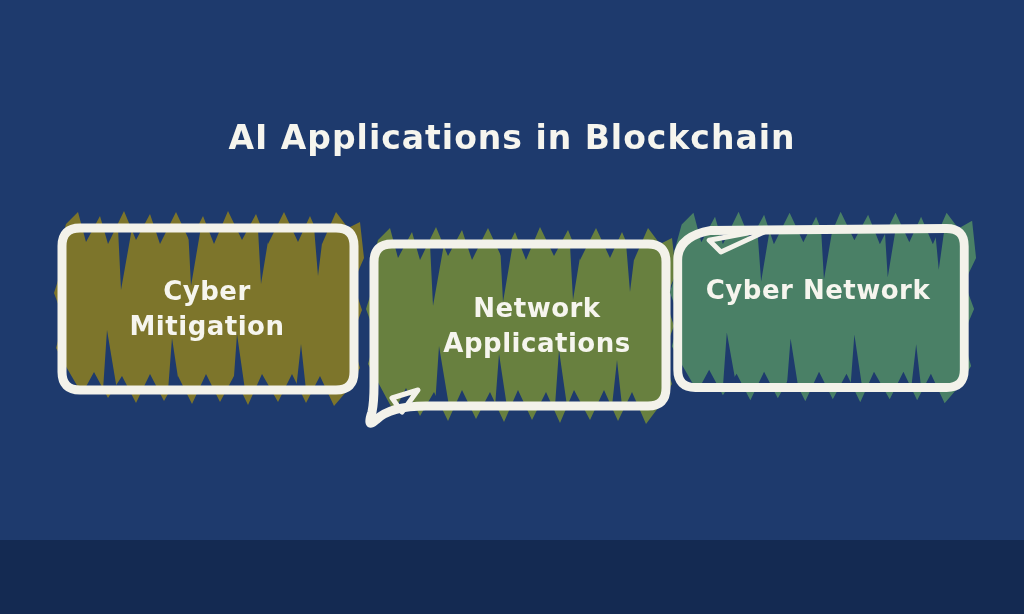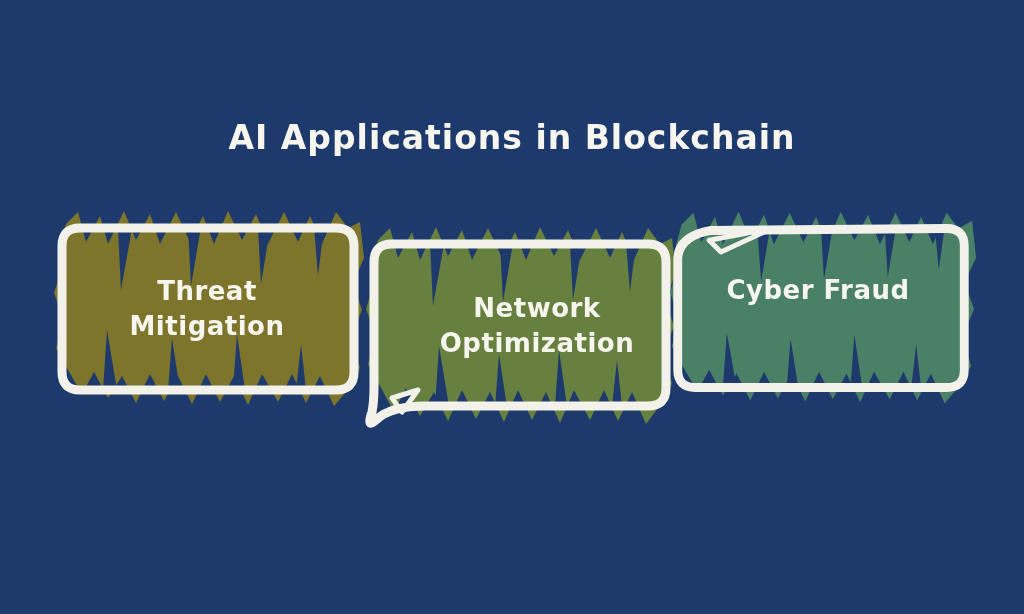--- a/index.html
+++ b/index.html
@@ -3,21 +3,21 @@
 <meta charset="utf-8">
 <style>
   html, body { margin: 0; padding: 0; }
   body {
     font-family: "DejaVu Sans", sans-serif;
     background: #142a52;
   }
   .stage {
     position: relative;
     width: 1024px;
-    height: 614px;
+    height: 540px;
     background: var(--background, #1e3a6d);
     overflow: hidden;
   }
   .title {
     position: absolute;
     top: 118px;
     left: 0;
     width: 100%;
     text-align: center;
     font-size: 33px;
@@ -70,50 +70,50 @@
       <path class="fill-0" d="M10 55 L18 26 L30 14 L38 44 L52 18 L60 46 L76 13 L88 42 L102 16 L112 46 L128 14 L142 44 L155 18 L166 46 L180 13 L194 42 L208 16 L220 46 L236 14 L250 44 L262 18 L274 46 L288 14 L300 30 L312 24
            L316 60 L305 85 L314 112 L303 140 L312 170
            L298 194 L286 208 L272 178 L258 205 L244 176 L230 204 L214 176 L200 207 L186 178 L172 204 L158 176 L144 206 L130 178 L116 203 L102 176 L88 205 L74 178 L60 200 L46 174 L34 196 L20 172
            L8 150 L16 122 L6 95 L14 70 Z"></path>
       <path class="notches" d="M70 30 L84 30 L73 92 Z  M140 29 L153 29 L143 88 Z  M210 31 L222 31 L213 86 Z  M266 29 L276 29 L270 78 Z
            M55 192 L69 192 L59 132 Z  M120 193 L132 193 L124 140 Z  M185 192 L197 192 L189 136 Z  M248 192 L258 192 L253 146 Z"></path>
       <path class="border" d="M32 30 H288 Q306 30 306 48 V174 Q306 192 288 192 H32 Q14 192 14 174 V48 Q14 30 32 30 Z"></path>
     </svg>
   </div>
   <div class="node-label label-1">
-    <div>Threat</div>
+    <div>Cyber</div>
     <div>Mitigation</div>
   </div>
 
   <div class="node" style="left:360px; top:214px; width:320px; height:220px;">
     <svg viewBox="0 0 320 220">
       <path class="fill-1" d="M10 55 L18 26 L30 14 L38 44 L52 18 L60 46 L76 13 L88 42 L102 16 L112 46 L128 14 L142 44 L155 18 L166 46 L180 13 L194 42 L208 16 L220 46 L236 14 L250 44 L262 18 L274 46 L288 14 L300 30 L312 24
            L316 60 L305 85 L314 112 L303 140 L312 170
            L298 194 L286 210 L272 178 L258 207 L244 176 L230 206 L214 176 L200 209 L186 178 L172 206 L158 176 L144 208 L130 178 L116 205 L102 176 L88 207 L74 178 L60 202 L46 174 L34 198 L20 172
            L8 150 L16 122 L6 95 L14 70 Z"></path>
       <path class="notches" d="M70 30 L84 30 L73 92 Z  M140 29 L153 29 L143 88 Z  M210 31 L222 31 L213 86 Z  M266 29 L276 29 L270 78 Z
            M75 192 L89 192 L79 132 Z  M135 193 L147 193 L139 140 Z  M195 192 L207 192 L199 136 Z  M252 192 L262 192 L257 146 Z"></path>
       <path class="border" d="M32 30 H288 Q306 30 306 48 V174 Q306 192 288 192 H66 Q30 192 16 206 Q6 215 12 198 Q14 188 14 172 V48 Q14 30 32 30 Z"></path>
       <path class="curl" d="M32 184 L58 176 L42 198 Z"></path>
     </svg>
   </div>
   <div class="node-label label-2">
     <div>Network</div>
-    <div>Optimization</div>
+    <div>Applications</div>
   </div>
 
   <div class="node" style="left:664px; top:199px; width:314px; height:216px;">
     <svg viewBox="0 0 320 220">
       <path class="fill-2" d="M10 55 L18 26 L30 14 L38 44 L52 18 L60 46 L76 13 L88 42 L102 16 L112 46 L128 14 L142 44 L155 18 L166 46 L180 13 L194 42 L208 16 L220 46 L236 14 L250 44 L262 18 L274 46 L288 14 L300 30 L314 22
            L318 60 L306 85 L316 112 L304 140 L313 170
            L298 194 L286 208 L272 178 L258 205 L244 176 L230 204 L214 176 L200 207 L186 178 L172 204 L158 176 L144 206 L130 178 L116 203 L102 176 L88 205 L74 178 L60 200 L46 174 L34 196 L20 172
            L8 150 L16 122 L6 95 L14 70 Z"></path>
       <path class="notches" d="M95 30 L108 30 L99 84 Z  M160 29 L172 29 L163 82 Z  M225 31 L236 31 L228 80 Z  M276 29 L286 29 L280 72 Z
            M60 192 L74 192 L64 136 Z  M125 193 L137 193 L129 142 Z  M190 192 L202 192 L194 138 Z  M252 192 L262 192 L257 148 Z"></path>
       <path class="border" d="M48 32 L288 30 Q306 30 306 48 V174 Q306 192 288 192 H32 Q14 192 14 174 V62 Q14 38 48 32 Z"></path>
       <path class="curl" d="M46 42 L110 30 L58 54 Z"></path>
     </svg>
   </div>
   <div class="node-label label-3">
-    <div>Cyber Fraud</div>
+    <div>Cyber Network</div>
   </div>
 
 </div>
 
 </body></html>

